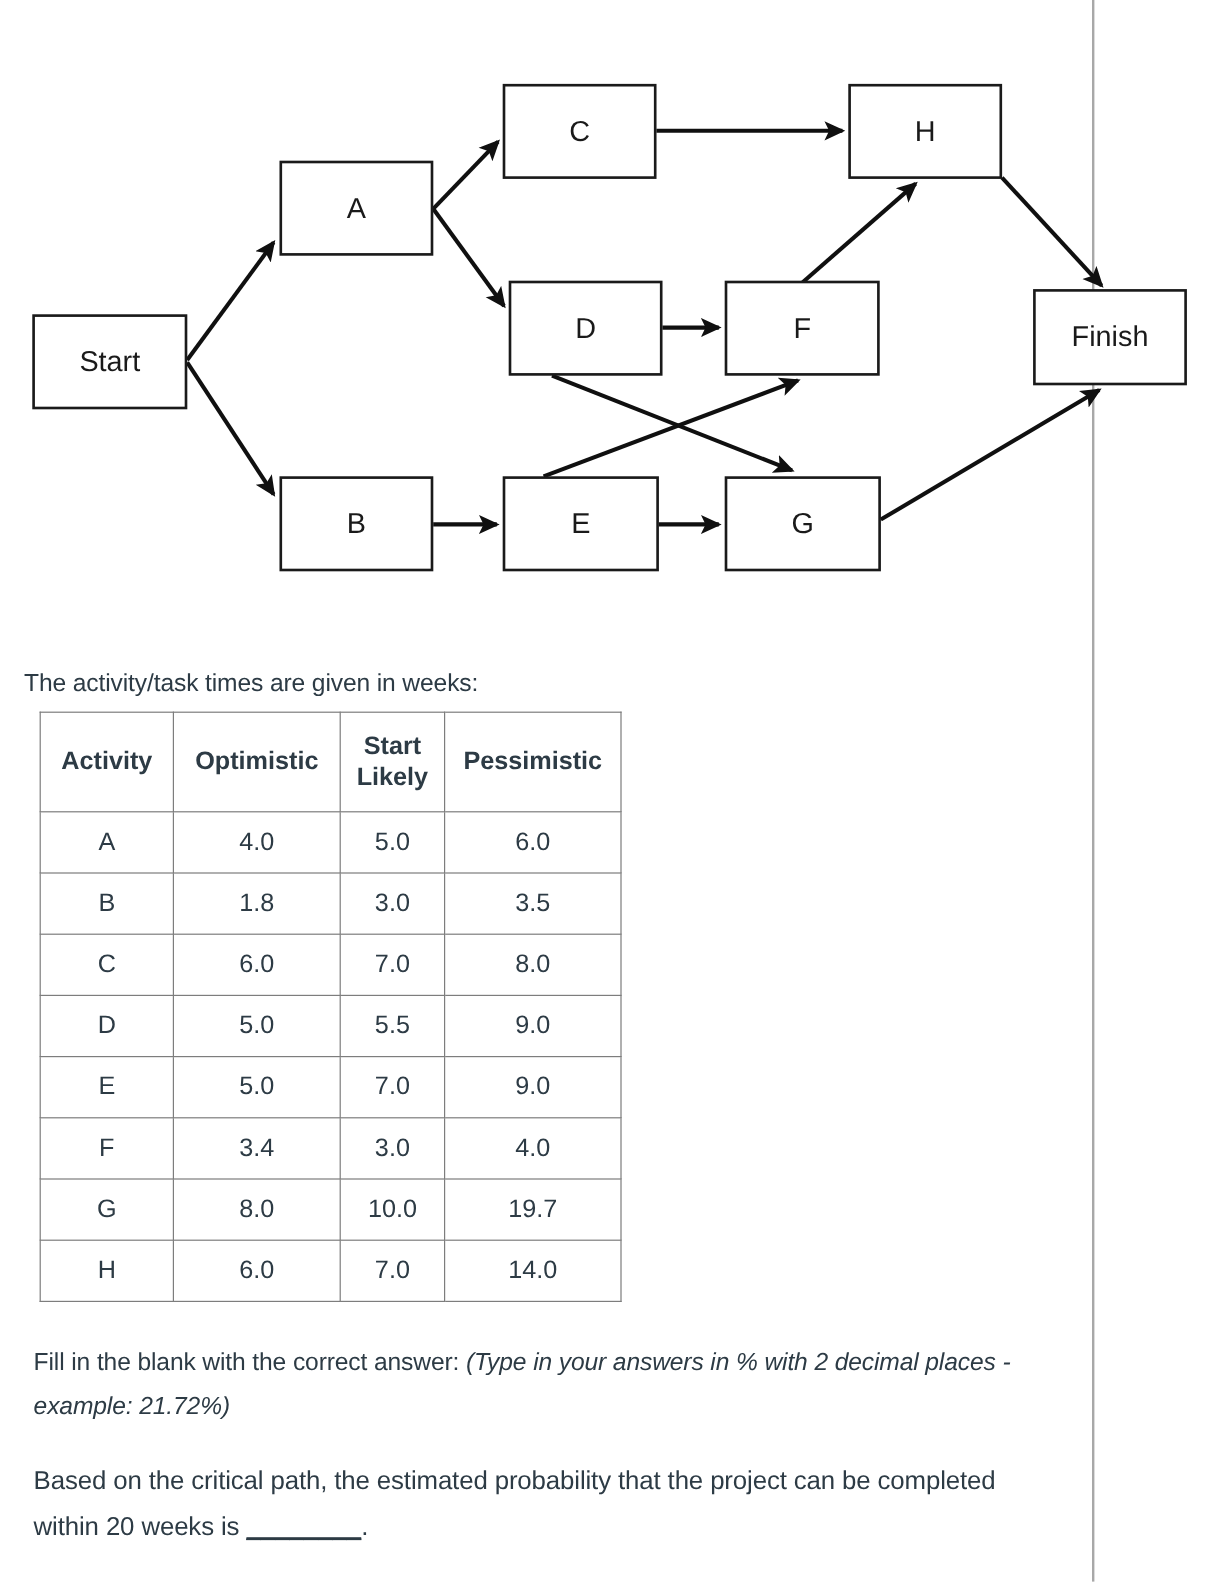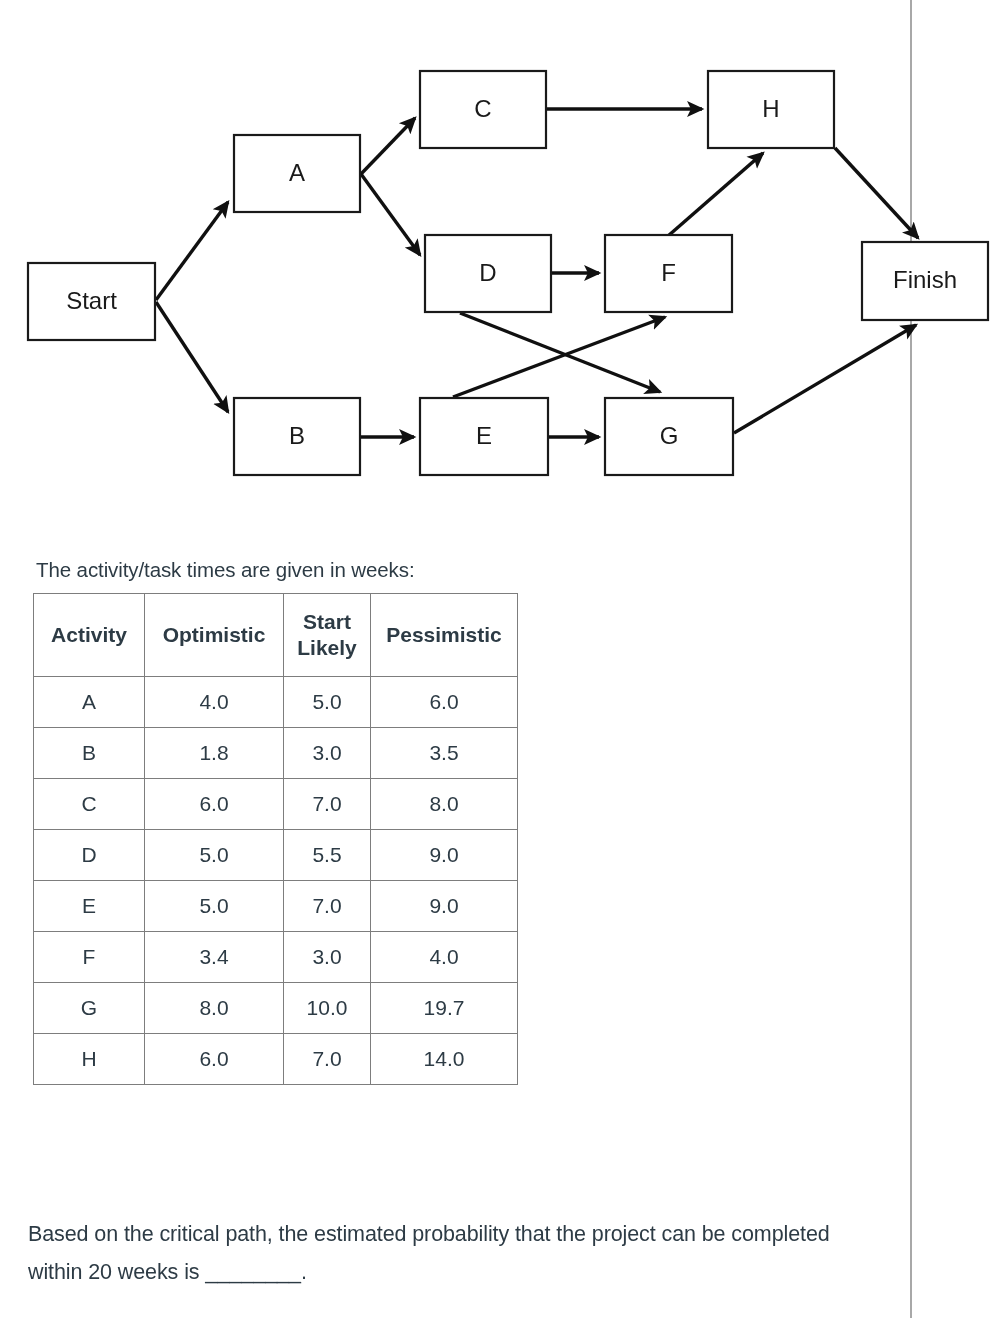--- a/index.html
+++ b/index.html
@@ -67,21 +67,21 @@
   }
   .edge {
     stroke: #101010;
     stroke-width: 3.4;
     fill: none;
   }
 
   
   .prompt-mid {
     position: absolute;
-    left: 36px;
+    left: 20px;
     top: 556px;
     font-size: 20.5px;
     line-height: 28px;
     letter-spacing: -0.1px;
     white-space: nowrap;
     text-align: center;
   }
 
   
   .times-table {
@@ -133,20 +133,21 @@
     position: absolute;
     left: 28px;
     top: 1215px;
     width: 860px;
     font-size: 21.5px;
     line-height: 38px;
     letter-spacing: -0.1px;
   }
   .blank {
     letter-spacing: 0;
+    text-decoration: underline;
   }
 </style>
 </head>
 <body>
 
 <div class="page">
 
   <div class="right-rule"></div>
 
 
@@ -276,18 +277,21 @@
       </tr>
       <tr>
         <td>H</td>
         <td>6.0</td>
         <td>7.0</td>
         <td>14.0</td>
       </tr>
     </tbody>
   </table>
 
+  <div class="prompt-fill">
+    <span>Fill in the blank with the correct answer: </span><em>(Type in your answers in % with 2 decimal places - example: 21.72%)</em>
+  </div>
 
   <div class="prompt-question">
     <span>Based on the critical path, the estimated probability that the project can be completed within 20 weeks is </span><span class="blank">________</span><span>.</span>
   </div>
 
 </div>
 
 </body></html>

